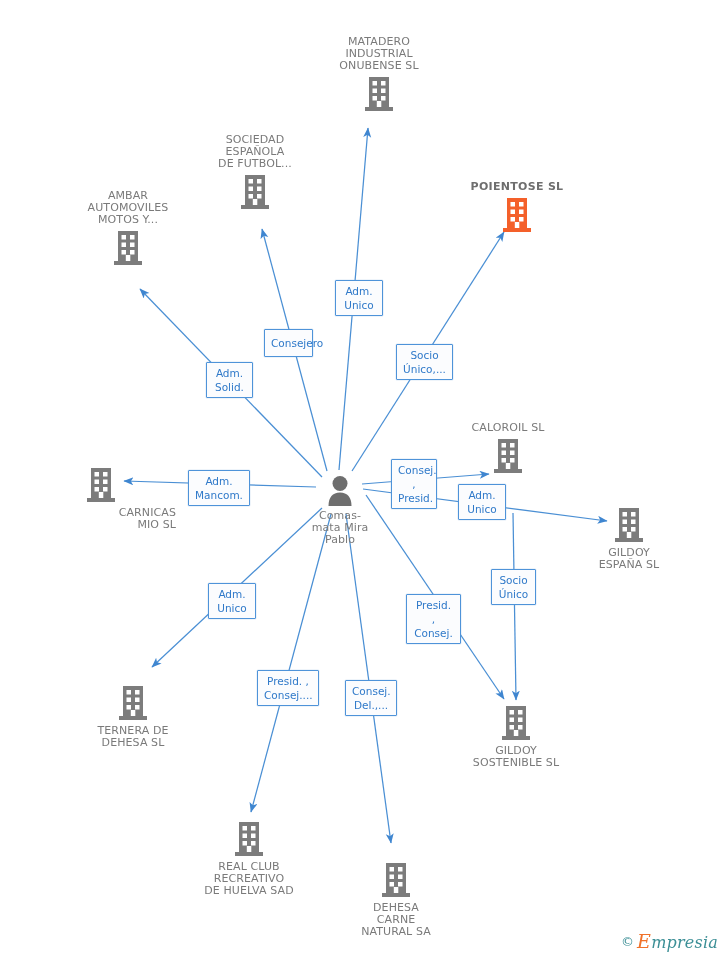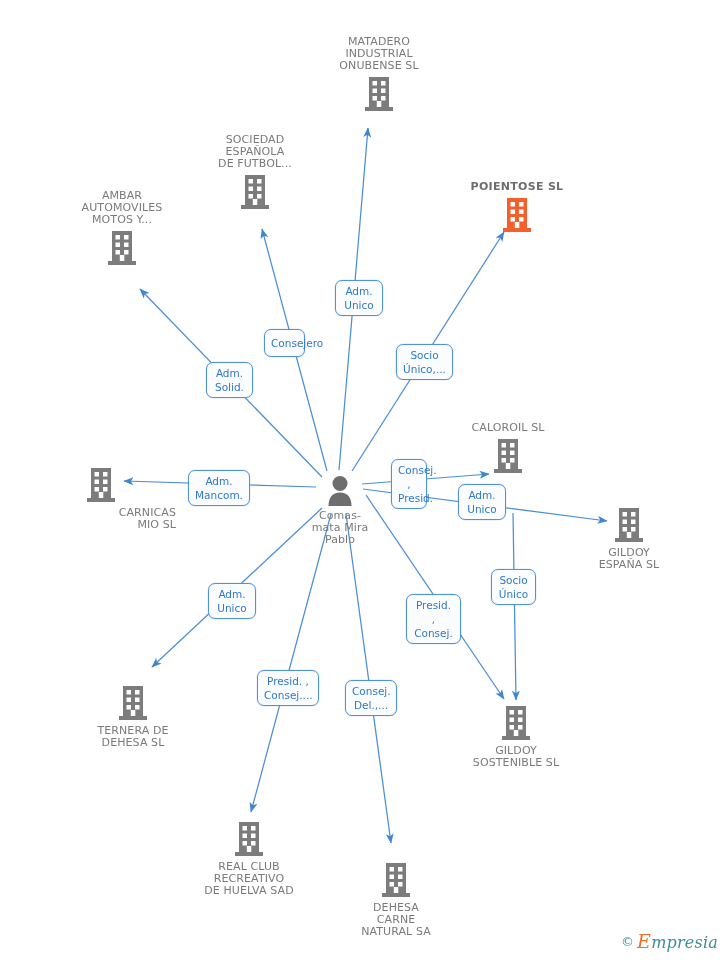--- a/index.html
+++ b/index.html
@@ -54,21 +54,21 @@
   .person-caption {
     color: #8a8a8a;
     font-size: 12px;
     line-height: 17px;
   }
 
   .edge-label {
     position: absolute;
     box-sizing: border-box;
     border: 1.2px solid #4e93d9;
-    border-radius: 7px;
+    border-radius: 1px;
     background: #fbfcfe;
     color: #2f79c9;
     font-size: 10.5px;
     line-height: 14px;
     text-align: center;
     padding: 3px 6px;
     white-space: pre-line;
     box-shadow: 0 0 0 0.5px rgba(120,170,220,0.25);
   }
 
@@ -160,21 +160,21 @@
         <rect x="18" y="6" width="4.5" height="4.5"></rect>
         <rect x="9.5" y="13.5" width="4.5" height="4.5"></rect>
         <rect x="18" y="13.5" width="4.5" height="4.5"></rect>
         <rect x="9.5" y="21" width="4.5" height="4.5"></rect>
         <rect x="18" y="21" width="4.5" height="4.5"></rect>
         <rect x="13.8" y="26" width="4.5" height="6"></rect>
       </g>
     </svg>
   </div>
 
-  <div class="node caption-above" style="left:122px; top:190px;">
+  <div class="node caption-above" style="left:128px; top:190px;">
     <span class="caption">AMBAR
 AUTOMOVILES
 MOTOS Y...</span>
     <svg class="icon" width="32" height="38" viewBox="0 0 32 38">
       <g fill="#7c7c7c">
         <rect x="6" y="2" width="20" height="30"></rect>
         <rect x="2" y="32" width="28" height="4"></rect>
       </g>
       <g fill="#ffffff">
         <rect x="9.5" y="6" width="4.5" height="4.5"></rect>
@@ -354,32 +354,32 @@
       <path d="M15,17.5 C22.5,17.5 26.5,22.5 26.5,31 L3.5,31 C3.5,22.5 7.5,17.5 15,17.5 Z" fill="#6e6e6e"></path>
     </svg>
     <span class="caption person-caption">Comas-
 mata Mira
 Pablo</span>
   </div>
 
   <div class="edge-label" style="left:335px; top:280px; width:48px;">Adm.
 Unico</div>
 
-  <div class="edge-label" style="left:264px; top:329px; width:41px; padding-top:6px; padding-bottom:6px;">Consejero</div>
+  <div class="edge-label" style="left:264px; top:329px; width:49px; padding-top:6px; padding-bottom:6px;">Consejero</div>
 
   <div class="edge-label" style="left:396px; top:344px; width:57px;">Socio
 Único,...</div>
 
   <div class="edge-label" style="left:206px; top:362px; width:47px;">Adm.
 Solid.</div>
 
   <div class="edge-label" style="left:188px; top:470px; width:62px;">Adm.
 Mancom.</div>
 
-  <div class="edge-label" style="left:391px; top:459px; width:36px;">Consej. ,
+  <div class="edge-label" style="left:391px; top:459px; width:46px;">Consej. ,
 Presid.</div>
 
   <div class="edge-label" style="left:458px; top:484px; width:48px;">Adm.
 Unico</div>
 
   <div class="edge-label" style="left:491px; top:569px; width:45px;">Socio
 Único</div>
 
   <div class="edge-label" style="left:208px; top:583px; width:48px;">Adm.
 Unico</div>

